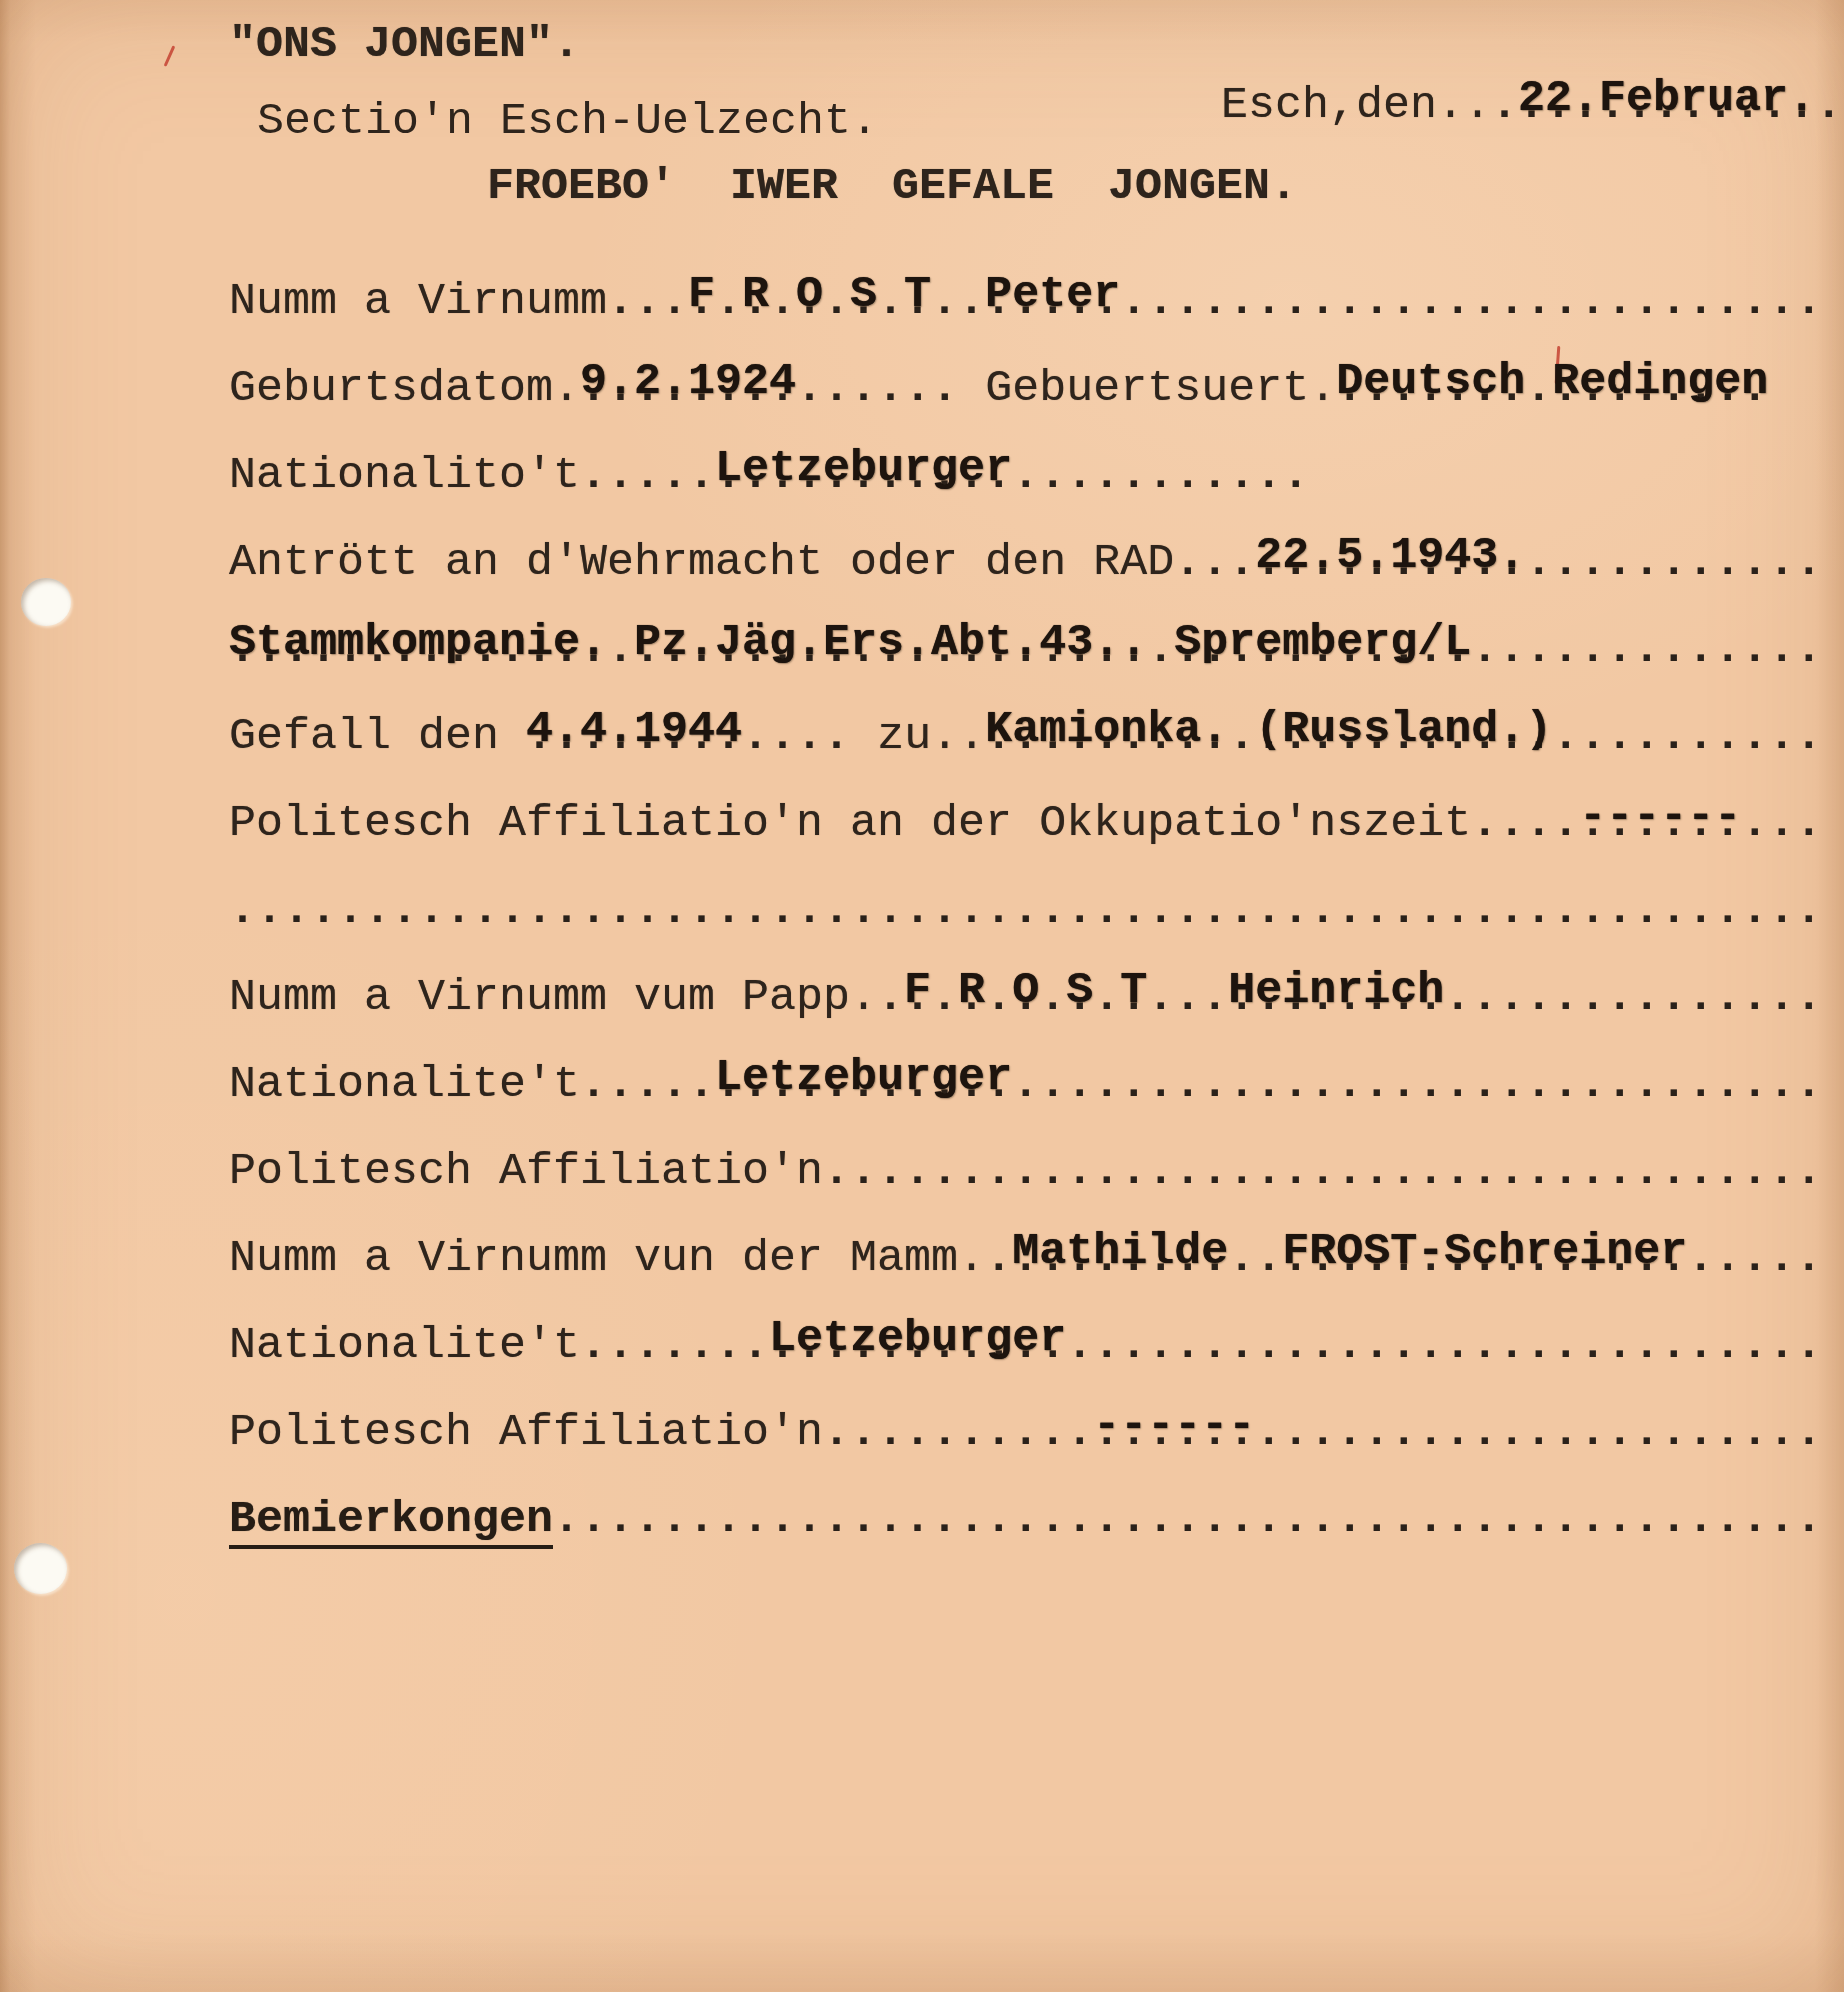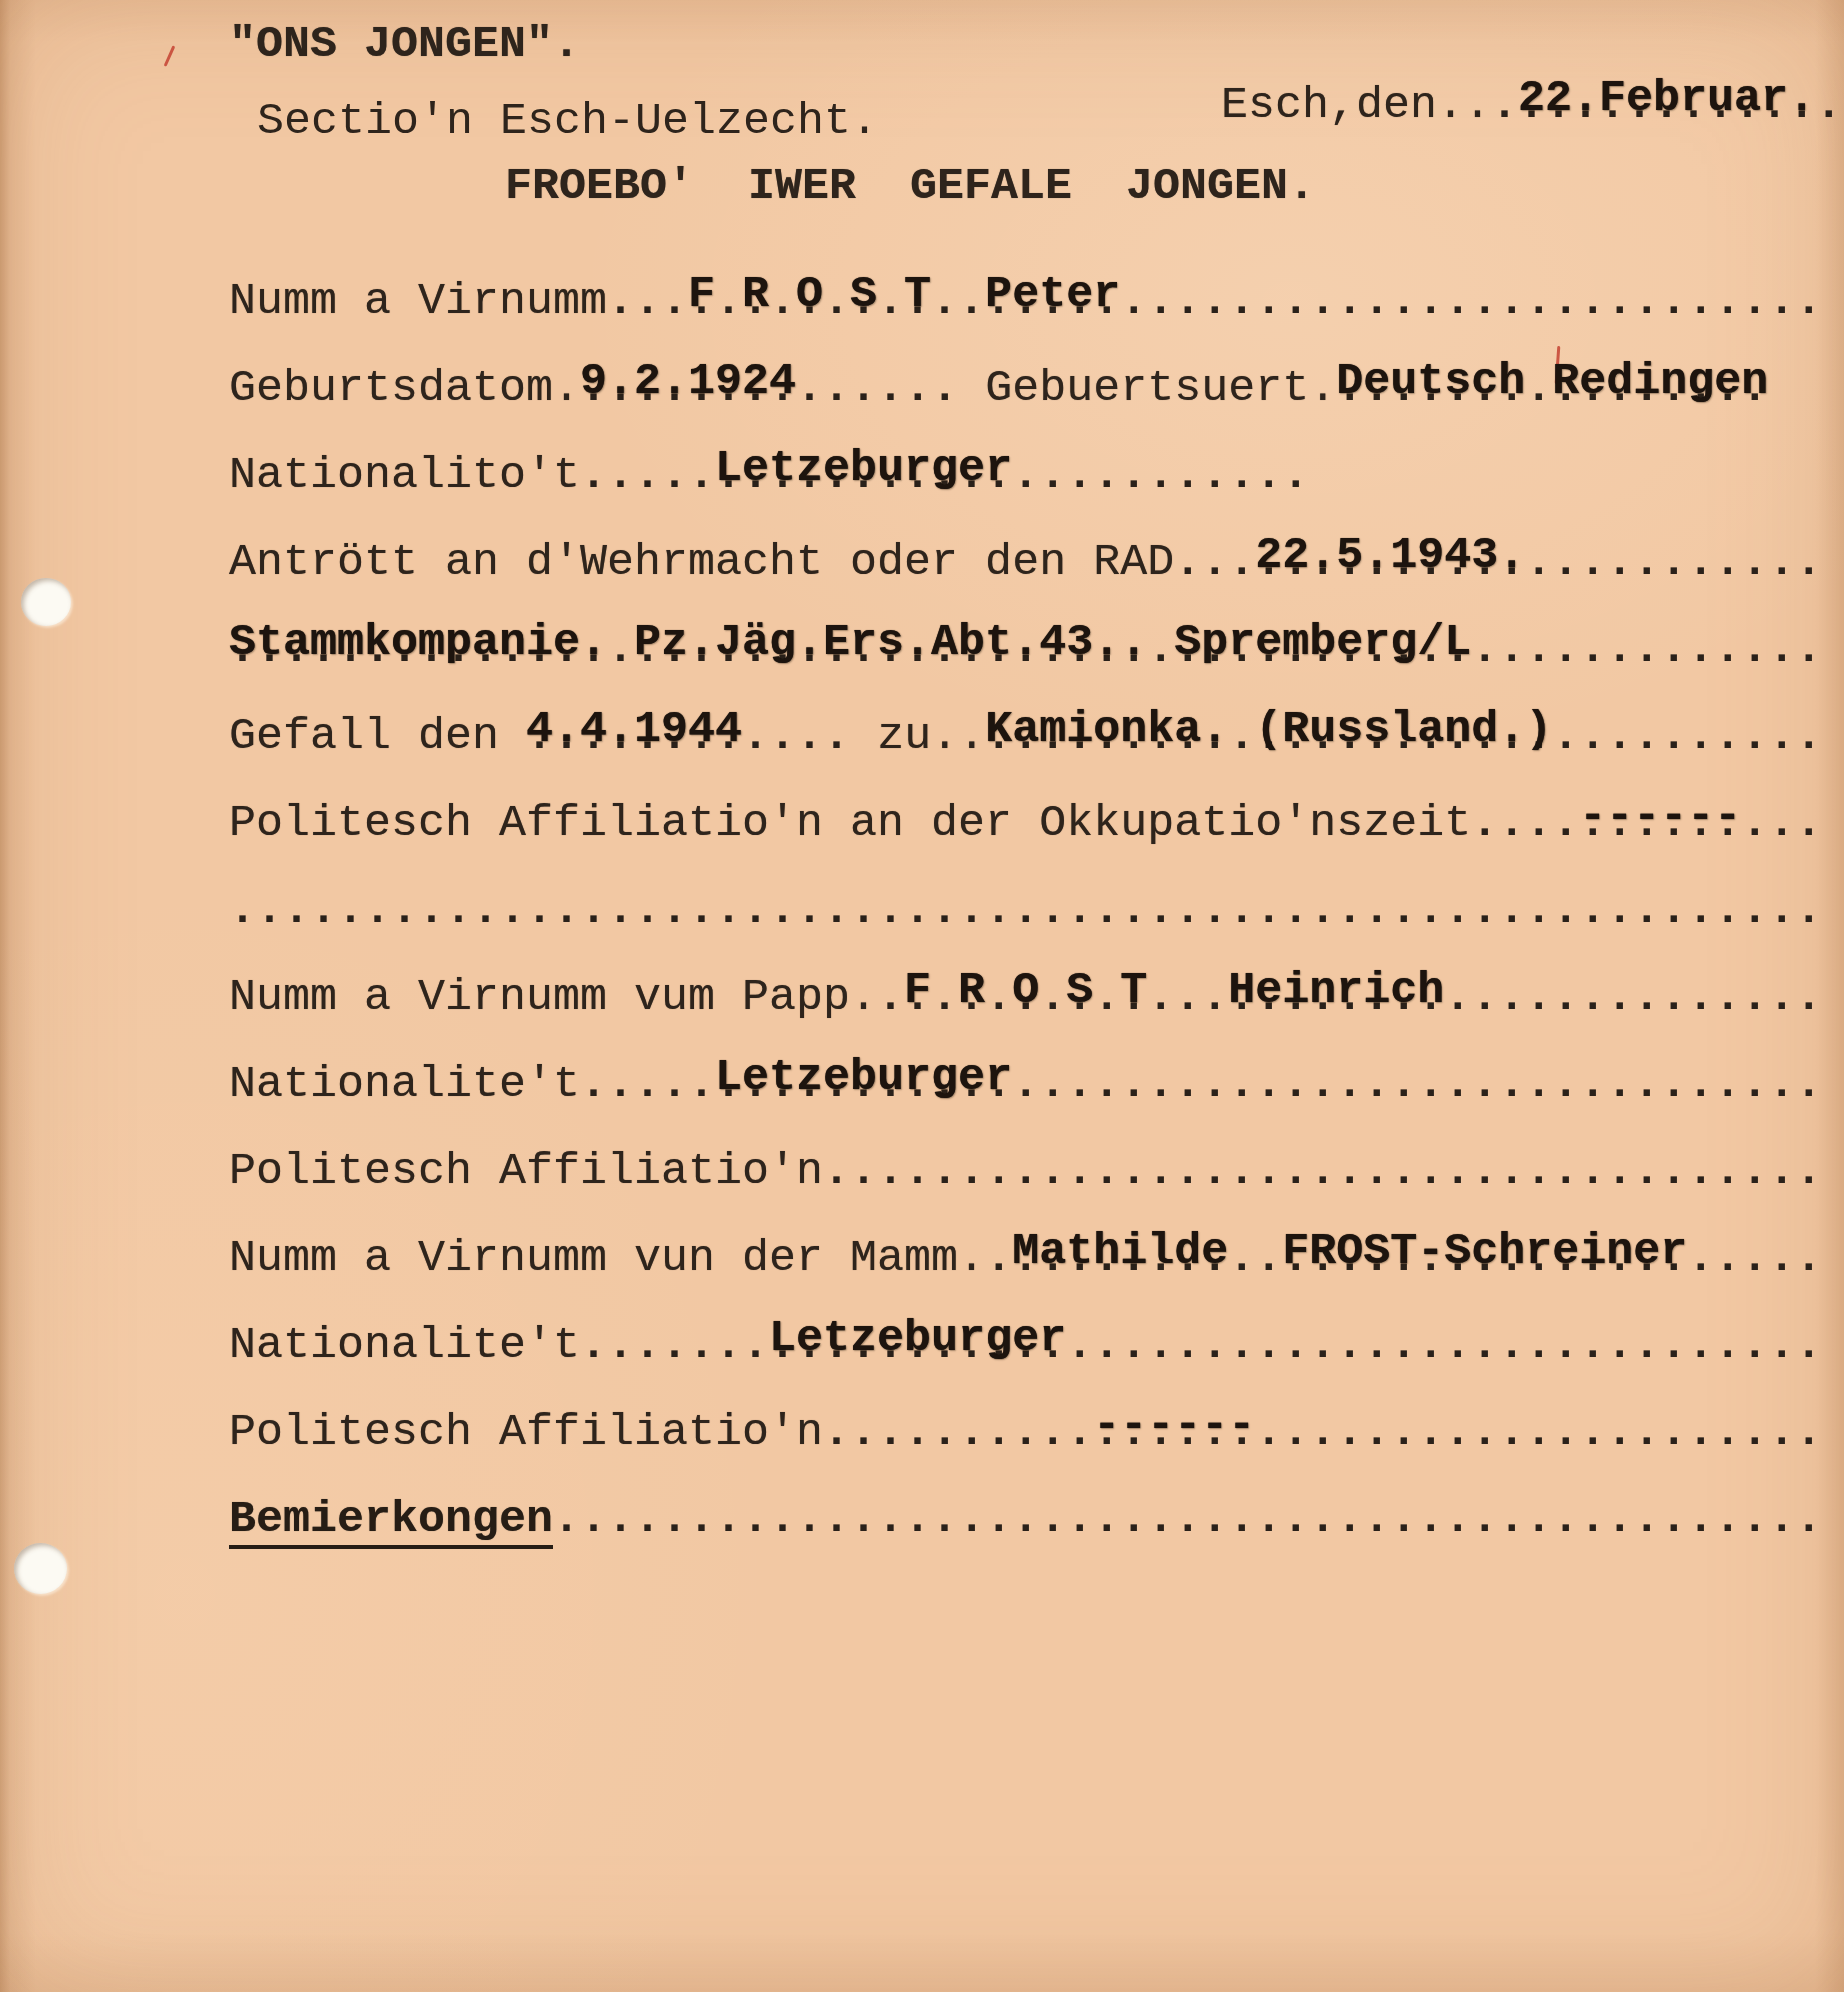--- a/index.html
+++ b/index.html
@@ -34,21 +34,21 @@
   .over{position:relative;display:inline-block;}
   .over .under{color:#2a211a;font-weight:700;}
   .over .ov{
     position:absolute;left:0;bottom:0.16em;white-space:pre;
     color:#1d140e;font-weight:700;
     text-shadow:0 0 0.9px rgba(0,0,0,0.7), 0.9px 0.9px 1.7px rgba(40,25,10,0.35);
   }
   .org{left:229px;top:19px;font-weight:700;text-shadow:0 0 0.9px rgba(0,0,0,0.5);}
   .section{left:257px;top:96px;}
   .dateline{left:1113px;top:29px;}
-  .title{left:505px;top:161px;font-weight:700;text-shadow:0 0 0.9px rgba(0,0,0,0.5);}
+  .title{left:487px;top:161px;font-weight:700;text-shadow:0 0 0.9px rgba(0,0,0,0.5);}
   .avis{
     left:267px;top:1918px;font-weight:700;color:#1d140e;
     border-bottom:5.1px solid #1d140e;padding:0 12px 6.8px 1.7px;
     text-shadow:0 0 0.9px rgba(0,0,0,0.6);
   }
   .hole{
     position:absolute;border-radius:50%;background:#fcfaf3;
     box-shadow: inset 2.6px 2.6px 5.1px rgba(90,55,25,0.35), 1.7px 1.7px 2.6px rgba(255,245,230,0.6);
   }
   .hole1{left:20.5px;top:578px;width:50px;height:48px;}

